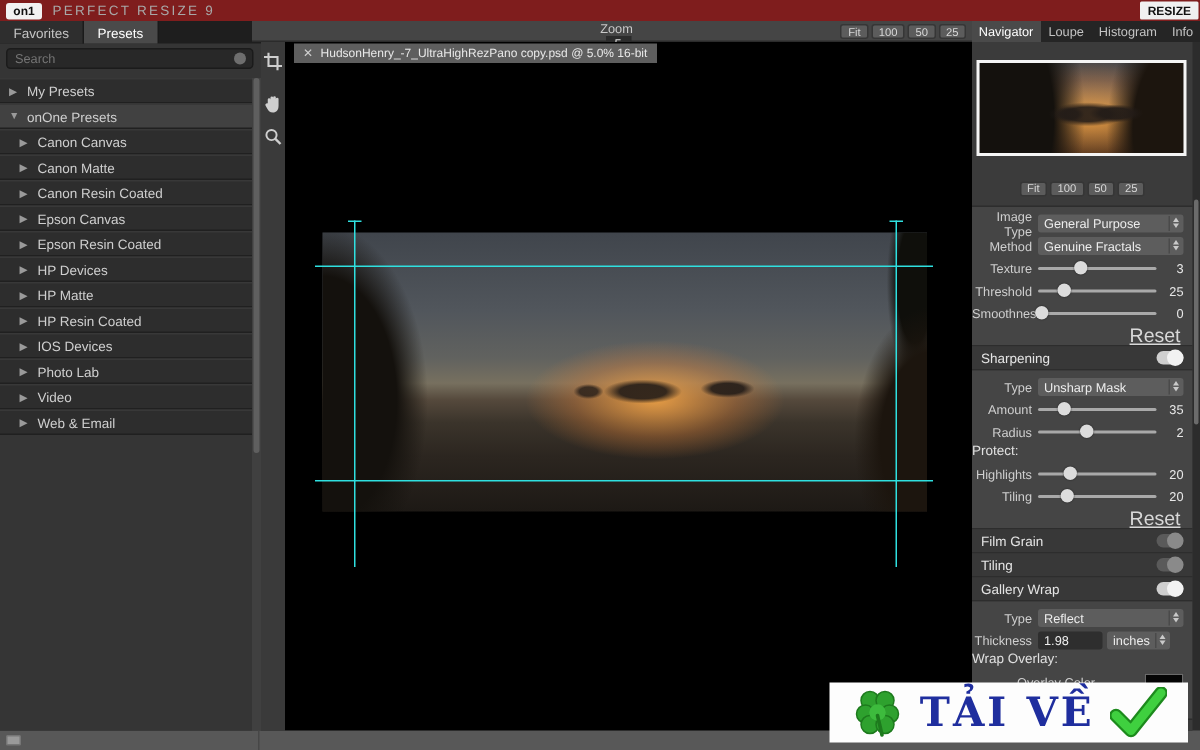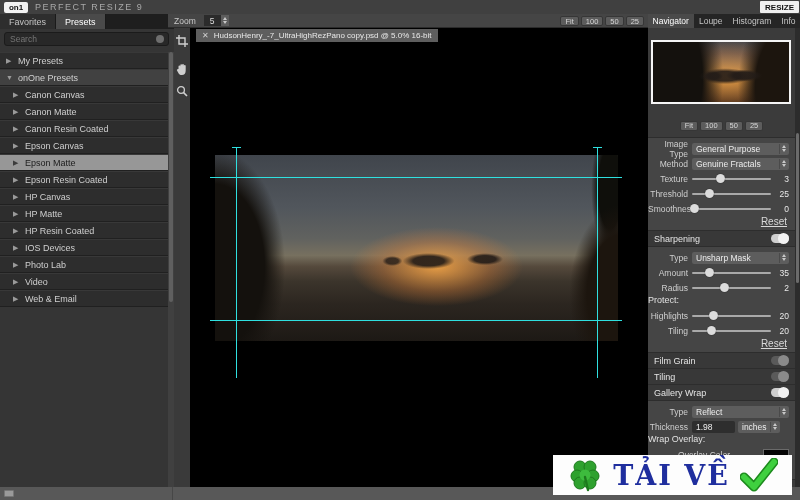--- a/index.html
+++ b/index.html
@@ -1,21 +1,21 @@
 <!DOCTYPE html>
 <html><head>
 <meta charset="utf-8">
 <style>
   * { margin:0; padding:0; box-sizing:border-box; }
   html,body { width:800px; height:500px; background:#000; overflow:hidden; }
   body { font-family:"Liberation Sans", sans-serif; -webkit-font-smoothing:antialiased; }
   #app { position:relative; width:800px; height:500px; background:#000; overflow:hidden; }
 
   
-  .titlebar { position:absolute; left:0; top:0; width:800px; height:14px; background:#404040; display:flex; align-items:center; }
+  .titlebar { position:absolute; left:0; top:0; width:800px; height:14px; background:#7f1d1d; display:flex; align-items:center; }
   .logo-box { margin-left:4px; width:24px; height:11px; background:#f2f2f2; border-radius:2px; color:#111;
               font-size:8px; font-weight:bold; display:flex; align-items:center; justify-content:center; letter-spacing:0; }
   .app-title { margin-left:7px; color:#a8a8a8; font-size:9px; letter-spacing:1.5px; }
   .resize-btn { position:absolute; right:1px; top:1px; height:12px; background:#f0f0f0; color:#111;
                 font-size:8px; font-weight:bold; padding:0 5px; display:flex; align-items:center; border-radius:1px; }
 
   
   .sidebar { position:absolute; left:0; top:14px; width:174px; height:473px; background:#353535; }
   .side-tabs { position:absolute; left:0; top:0; width:174px; height:15px; background:#1e1e1e; display:flex; }
   .side-tab { height:15px; padding:0 9px; font-size:9px; color:#c4c4c4; display:flex; align-items:center; background:#2e2e2e; border-right:1px solid #1a1a1a; }
@@ -31,21 +31,21 @@
   .preset-row.selected { background:#979797; color:#1c1c1c; }
   .preset-row.selected .arrow { color:#3c3c3c; }
   .side-scroll { position:absolute; left:168px; top:38px; width:6px; height:435px; background:#404040; }
   .side-scroll .thumbv { position:absolute; left:1px; top:0; width:4px; height:250px; background:#5f5f5f; border-radius:2px; }
 
   
   .toolcol { position:absolute; left:174px; top:28px; width:16px; height:459px; background:#3a3a3a; }
   .tool { width:16px; height:20px; display:flex; align-items:center; justify-content:center; }
 
   
-  .toolbar { position:absolute; left:168px; top:14px; width:480px; height:14px; background:#454545; border-bottom:1px solid #2b2b2b; display:flex; align-items:center; }
+  .toolbar { position:absolute; left:168px; top:14px; width:480px; height:14px; background:#454545; border-bottom:1px solid #2b2b2b; display:flex; align-items:center;flex-direction:column; }
   .zoom-label { color:#c9c9c9; font-size:8.5px; margin-left:6px; }
   .zoom-box { margin-left:8px; width:17px; height:11px; background:#2b2b2b; color:#ddd; font-size:8.5px; display:flex; align-items:center; justify-content:center; }
   .zoom-spin { width:8px; height:11px; background:#5d5d5d; display:flex; flex-direction:column; align-items:center; justify-content:center; gap:1px; }
   .tri-up { width:0; height:0; border-left:2px solid transparent; border-right:2px solid transparent; border-bottom:3px solid #c9c9c9; }
   .tri-dn { width:0; height:0; border-left:2px solid transparent; border-right:2px solid transparent; border-top:3px solid #c9c9c9; }
   .zoom-presets { position:absolute; right:4px; top:2px; display:flex; gap:2px; }
   .zp-btn { height:10px; background:#5c5c5c; border:1px solid #363636; border-radius:2px; color:#d6d6d6; font-size:7.5px; padding:0 4px; display:flex; align-items:center; }
 
   
   .canvas { position:absolute; left:190px; top:28px; width:458px; height:459px; background:#000; overflow:hidden; }
@@ -78,21 +78,21 @@
   .hdr-row .spacer { flex:1; }
   .crow { height:15px; display:flex; align-items:center; padding-right:6px; }
   .clabel { width:44px; text-align:right; color:#cfcfcf; font-size:8.5px; flex:0 0 auto; padding-right:4px; }
   .dd { flex:1; height:12px; background:#5d5d5d; border-radius:2px; display:flex; align-items:center; color:#ededed; font-size:8.5px; padding-left:4px; position:relative; }
   .dd .stepbox { position:absolute; right:1px; top:1px; bottom:1px; width:9px; border-left:1px solid #4a4a4a; display:flex; flex-direction:column; align-items:center; justify-content:center; gap:1px; }
   .slider { flex:1; position:relative; height:12px; }
   .slider .track { position:absolute; left:0; right:0; top:5px; height:2px; background:#a9a9a9; border-radius:1px; }
   .slider .thumb { position:absolute; top:1px; width:9px; height:9px; border-radius:50%; background:#dcdcdc; box-shadow:0 0 1px #111; }
   .cvalue { width:18px; text-align:right; color:#e8e8e8; font-size:8.5px; flex:0 0 auto; }
   .reset-row { height:12px; display:flex; justify-content:flex-end; padding-right:8px; }
-  .reset-link { color:#d8d8d8; font-size:10px; text-decoration:underline; }
+  .reset-link { color:#d8d8d8; font-size:13px; text-decoration:underline; }
   .center-label { height:13px; text-align:left; color:#e0e0e0; font-size:9px; }
   .toggle { width:18px; height:9px; border-radius:5px; background:#5a5a5a; position:relative; flex:0 0 auto; }
   .toggle .knob { position:absolute; right:0px; top:-1px; width:11px; height:11px; border-radius:50%; background:#8a8a8a; }
   .toggle.on { background:#cfcfcf; }
   .toggle.on .knob { background:#f2f2f2; }
   .thick-input { width:43px; height:12px; background:#2e2e2e; border-radius:2px; color:#ededed; font-size:8.5px; display:flex; align-items:center; padding-left:4px; flex:0 0 auto; margin-right:3px; }
   .unit-dd { width:42px; flex:0 0 auto; }
   .swatch { width:26px; height:12px; background:#050505; border:1px solid #6a6a6a; }
   .rscroll { position:absolute; right:0; top:14px; width:5px; height:473px; background:#2c2c2c; }
   .rscroll .thumbv { position:absolute; left:1px; top:105px; width:3px; height:150px; background:#6b6b6b; border-radius:2px; }
@@ -144,31 +144,27 @@
           <span>Canon Matte</span>
         </div>
         <div class="preset-row child">
           <span class="arrow">▶</span>
           <span>Canon Resin Coated</span>
         </div>
         <div class="preset-row child">
           <span class="arrow">▶</span>
           <span>Epson Canvas</span>
         </div>
-        <div class="preset-row child selected">
-          <span class="arrow">▶</span>
-          <span>Epson Matte</span>
-        </div>
         <div class="preset-row child">
           <span class="arrow">▶</span>
           <span>Epson Resin Coated</span>
         </div>
         <div class="preset-row child">
           <span class="arrow">▶</span>
-          <span>HP Canvas</span>
+          <span>HP Devices</span>
         </div>
         <div class="preset-row child">
           <span class="arrow">▶</span>
           <span>HP Matte</span>
         </div>
         <div class="preset-row child">
           <span class="arrow">▶</span>
           <span>HP Resin Coated</span>
         </div>
         <div class="preset-row child">

